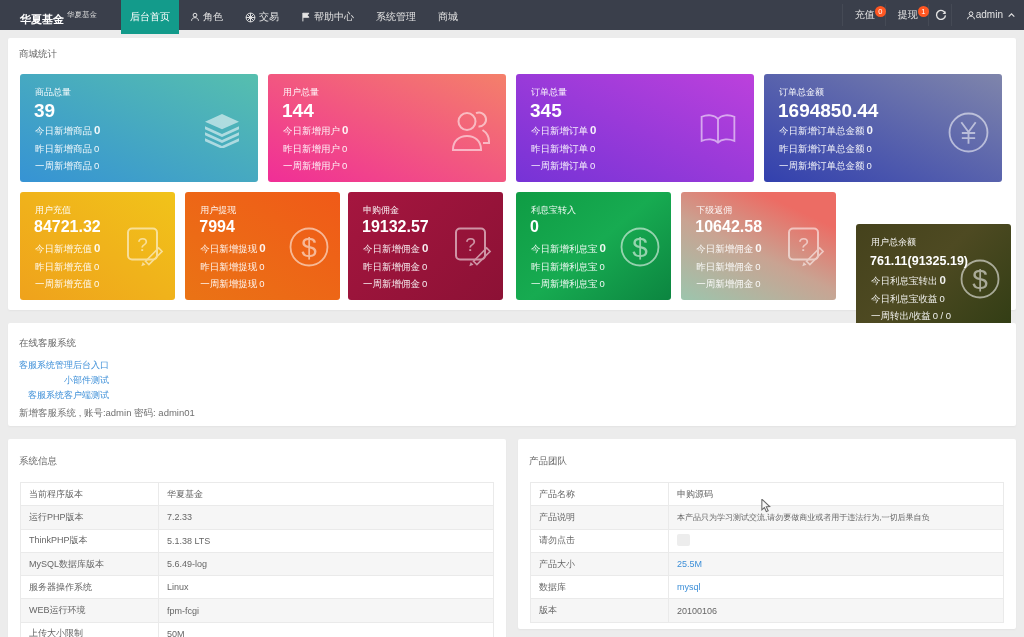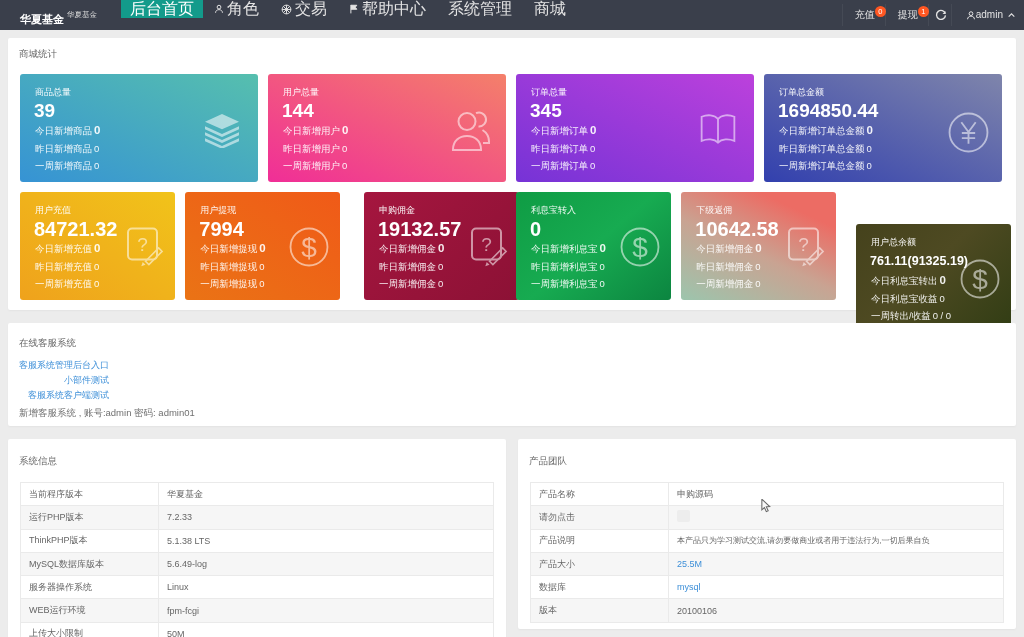--- a/index.html
+++ b/index.html
@@ -3,21 +3,21 @@
 <meta charset="utf-8">
 <style>
 *{margin:0;padding:0;box-sizing:border-box;}
 html,body{width:1024px;height:637px;overflow:hidden;}
 body{font-family:"Liberation Sans",sans-serif;background:#ececec;position:relative;}
 
 .hdr{position:absolute;left:0;top:0;width:1024px;height:30px;background:#3a3f4b;color:#e8e8e8;}
 .logo{position:absolute;left:20px;top:0;height:30px;line-height:30px;color:#fff;font-size:11px;font-weight:bold;letter-spacing:0;}
 .logo .sup{font-size:7.5px;font-weight:normal;color:#d8d8d8;vertical-align:6px;margin-left:3px;letter-spacing:0;}
 .nav{position:absolute;left:121px;top:0;height:30px;display:flex;}
-.nitem{height:18px;line-height:30px;font-size:16px;color:#e3e3e3;padding:0 11px;display:flex;align-items:center;gap:3px;}
+.nitem{height:34px;line-height:30px;font-size:10px;color:#e3e3e3;padding:0 11px;display:flex;align-items:center;gap:3px;}
 .nitem.active{background:#139b8b;color:#fff;padding:0 9px;}
 .nitem svg{display:block;}
 .rnav{position:absolute;right:0;top:0;height:30px;display:flex;align-items:center;}
 .ritem{position:relative;height:22px;line-height:30px;font-size:10px;color:#e3e3e3;display:flex;align-items:center;}
 .ri-b{width:43px;padding-left:12px;border-left:1px solid rgba(255,255,255,.06);}
 .ri-r{width:23px;padding-left:6px;border-left:1px solid rgba(255,255,255,.06);}
 .ri-a{padding-left:14px;padding-right:8px;gap:0;border-left:1px solid rgba(255,255,255,.06);}
 .ri-a .caret{margin-left:4px;}
 .badge{position:absolute;top:2px;left:32px;min-width:11px;height:11px;border-radius:6px;background:#ff5722;color:#fff;font-size:7.5px;line-height:11px;text-align:center;padding:0 2px;font-weight:normal;}
 
@@ -26,21 +26,21 @@
 .p2{left:8px;top:323px;width:1008px;height:103px;}
 .p3{left:8px;top:439px;width:498px;height:210px;}
 .p4{left:8px;top:439px;left:518px;width:498px;height:190px;}
 .ptitle{position:absolute;left:11px;font-size:9.5px;color:#666;}
 
 .card{position:absolute;border-radius:3px;color:#fff;overflow:hidden;}
 .r1{top:36px;width:238px;height:108px;}
 .r2{top:154px;width:155px;height:108px;}
 .card .ct{position:absolute;left:15px;top:12px;font-size:9px;color:rgba(255,255,255,.95);text-align:center;}
 .card .num{position:absolute;left:14px;top:26px;font-size:19px;font-weight:bold;}
-.r2 .num{font-size:20px;}
+.r2 .num{font-size:16px;}
 .num.small{font-size:12.5px;letter-spacing:0;top:30px;}
 .card .lines{position:absolute;left:15px;top:48px;font-size:9.5px;color:rgba(255,255,255,.92);}
 .card .lines div{height:17.5px;line-height:17.5px;white-space:nowrap;}
 .card .lines b{font-size:11.5px;font-weight:bold;margin-left:2px;}
 .card .lines span{margin-left:2px;}
 .cicon{position:absolute;opacity:.55;}
 .r1 .cicon{right:16px;top:38px;}
 .r2 .cicon{right:11px;top:35px;}
 
 .g1{background:linear-gradient(to top right,#3693d4,#56bfae);}
@@ -186,21 +186,21 @@
     <div class="lines">
       <div>今日新增提现<b>0</b></div>
       <div>昨日新增提现<span>0</span></div>
       <div>一周新增提现<span>0</span></div>
     </div>
     <svg class="cicon" width="40" height="40" viewBox="0 0 40 40" fill="none" stroke="#fff" stroke-width="1.8">
       <circle cx="20" cy="20" r="18.5"></circle>
       <text x="20" y="30" font-size="28" fill="#fff" stroke="none" text-anchor="middle" font-family="Liberation Sans">$</text>
     </svg>
   </div>
-  <div class="card r2 g7" style="left:356px;">
+  <div class="card r2 g7" style="left:340px;">
     <div class="ct">申购佣金</div>
     <div class="num">19132.57</div>
     <div class="lines">
       <div>今日新增佣金<b>0</b></div>
       <div>昨日新增佣金<span>0</span></div>
       <div>一周新增佣金<span>0</span></div>
     </div>
     <svg class="cicon" width="37" height="40" viewBox="0 0 37 40" fill="none" stroke="#fff" stroke-width="2">
       <rect x="1" y="1.5" width="29" height="31" rx="4"></rect>
       <text x="15.5" y="24" font-size="19" fill="#fff" stroke="none" text-anchor="middle" font-family="Liberation Sans">?</text>
@@ -299,26 +299,26 @@
 
 <div class="panel p4">
   <div class="ptitle" style="top:16px;">产品团队</div>
   <table class="tbl">
     <tbody>
         <tr>
           <td class="k">产品名称</td>
           <td>申购源码</td>
         </tr>
     <tr>
+          <td class="k">产品说明</td>
+          <td><span style="font-size:8px;">本产品只为学习测试交流,请勿要做商业或者用于违法行为,一切后果自负</span></td>
+        </tr>
+    <tr>
           <td class="k">请勿点击</td>
           <td><span class="btn-dis"></span></td>
-        </tr>
-    <tr>
-          <td class="k">产品说明</td>
-          <td><span style="font-size:8px;">本产品只为学习测试交流,请勿要做商业或者用于违法行为,一切后果自负</span></td>
         </tr>
     <tr>
           <td class="k">产品大小</td>
           <td><a>25.5M</a></td>
         </tr>
     <tr>
           <td class="k">数据库</td>
           <td><a>mysql</a></td>
         </tr>
     <tr>

